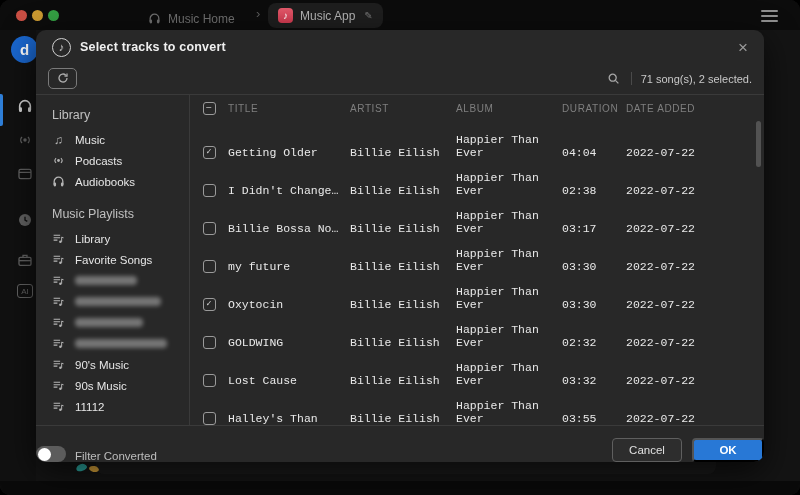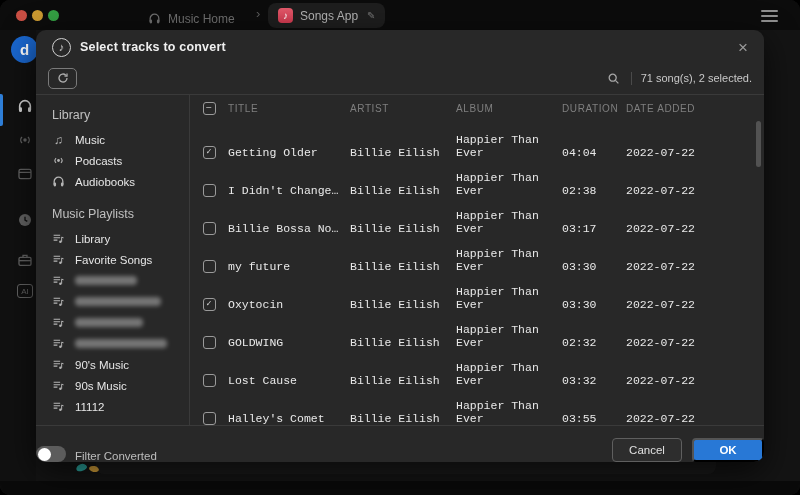--- a/index.html
+++ b/index.html
@@ -33,21 +33,21 @@
   .window-bottom { position:absolute; left:0; top:481px; width:800px; height:14px; background:#0a0a0a; border-radius:0 0 10px 10px; z-index:1; }
 
   
   .modal { position:absolute; left:36px; top:30px; width:728px; height:432px; background:#282828; border-radius:10px; box-shadow:0 10px 34px rgba(0,0,0,.65); z-index:5; display:flex; flex-direction:column; overflow:hidden; }
   .m-header { height:30px; display:flex; align-items:center; padding:0 16px; gap:9px; margin-top:2px; }
   .note-circle { width:19px; height:19px; border:1.4px solid #cfcfcf; border-radius:50%; color:#cfcfcf; font-size:11px; display:flex; align-items:center; justify-content:center; flex:0 0 auto; }
   .m-title { color:#efefef; font-size:12.5px; font-weight:bold; letter-spacing:.2px; }
   .m-close { margin-left:auto; color:#9a9a9a; font-size:17px; line-height:1; cursor:pointer; }
   .m-toolbar { height:32px; display:flex; align-items:center; padding:0 12px; }
   .refresh-btn { width:29px; height:21px; border:1px solid #7a7a7a; border-radius:5px; display:flex; align-items:center; justify-content:center; color:#ababab; background:transparent; }
-  .toolbar-right { margin-left:auto; display:flex; align-items:center; }
+  .toolbar-right { margin-left:auto; display:flex; align-items:flex-end; }
   .search-ico { color:#a6a6a6; width:13px; height:13px; }
   .tb-divider { width:1px; height:13px; background:#4a4a4a; margin:0 9px 0 11px; }
   .count-text { color:#c9c9c9; font-size:11px; }
   .h-divider { height:1px; background:#3a3a3a; flex:0 0 auto; }
 
   .m-body { flex:1; display:flex; min-height:0; }
 
   
   .side { width:154px; flex:0 0 auto; border-right:1px solid #3a3a3a; padding:13px 0 0 16px; overflow:hidden; }
   .side-title { color:#c0c0c0; font-size:12.5px; margin-bottom:7px; }
@@ -98,21 +98,21 @@
             <path d="M4 18v-6a8 8 0 0 1 16 0v6" fill="none" stroke="currentColor" stroke-width="2.4"></path>
             <rect x="3" y="14" width="4.5" height="7" rx="2" fill="currentColor"></rect>
             <rect x="16.5" y="14" width="4.5" height="7" rx="2" fill="currentColor"></rect>
           </svg>
       </span>
       <span>Music Home</span>
     </div>
     <span class="chev">›</span>
     <div class="tab-pill">
       <span class="appicon-red">♪</span>
-      <span>Songs App</span>
+      <span>Music App</span>
       <span class="pencil">✎</span>
     </div>
     <div class="hamburger">
         <i></i>
         <i></i>
         <i></i>
       </div>
   </div>
 
   <div class="appstrip">
@@ -389,21 +389,21 @@
               <span class="col-title">Lost Cause</span>
               <span class="col-artist">Billie Eilish</span>
               <span class="col-album">Happier Than Ever</span>
               <span class="col-duration">03:32</span>
               <span class="col-date">2022-07-22</span>
             </div>
             <div class="trow">
               <span class="col-check">
                 <span class="cb"></span>
               </span>
-              <span class="col-title">Halley's Comet</span>
+              <span class="col-title">Halley's Than</span>
               <span class="col-artist">Billie Eilish</span>
               <span class="col-album">Happier Than Ever</span>
               <span class="col-duration">03:55</span>
               <span class="col-date">2022-07-22</span>
             </div>
           </div>
         <div class="scrollthumb"></div>
       </div>
     </div>
 

